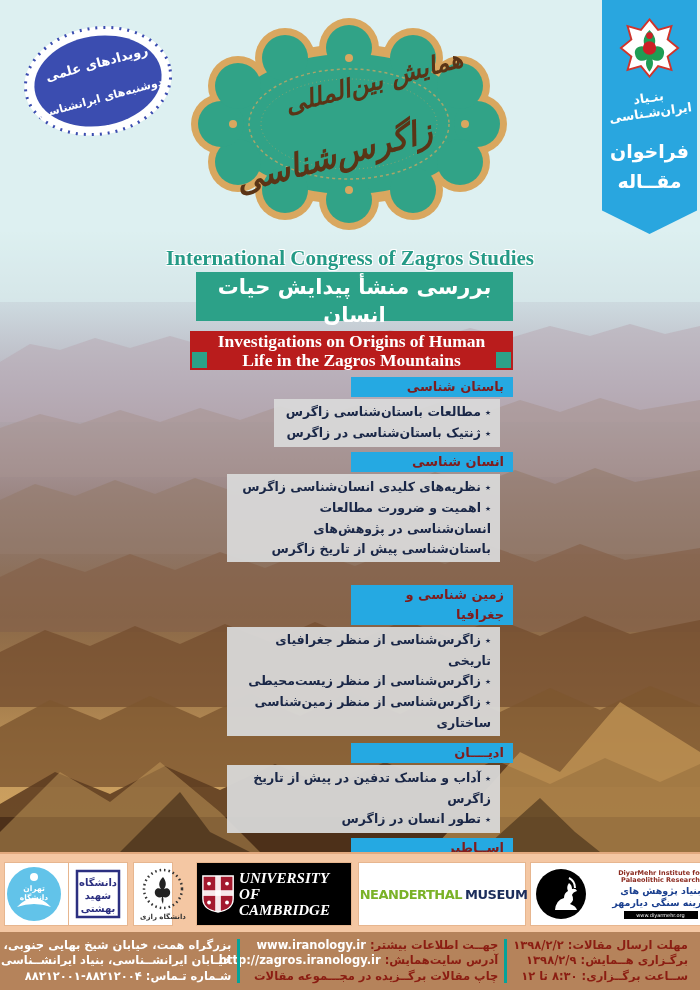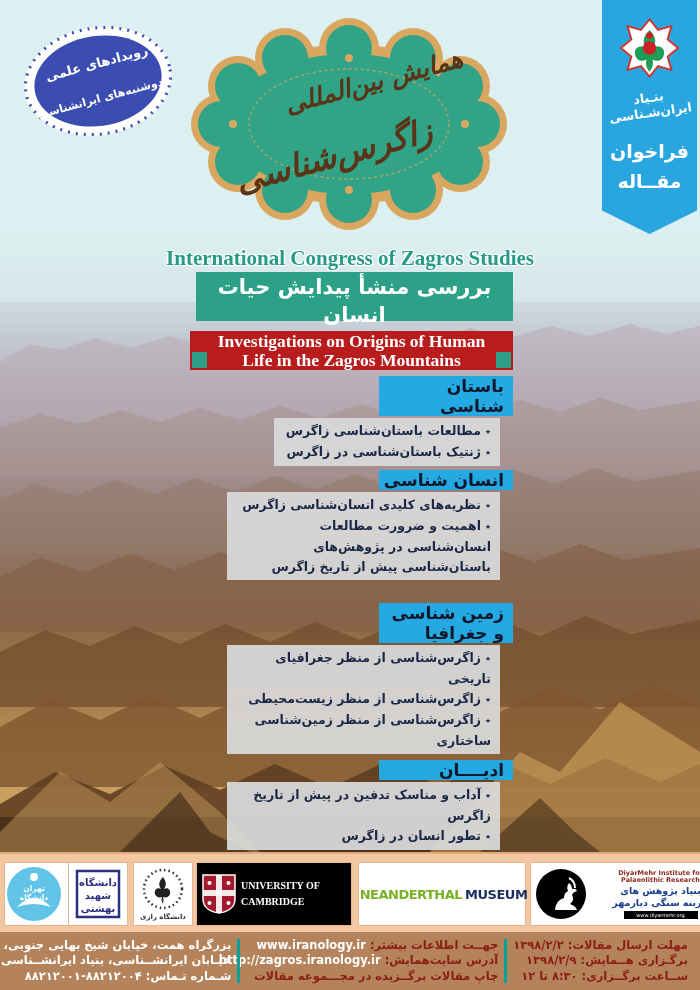--- a/index.html
+++ b/index.html
@@ -34,35 +34,35 @@
   .en-banner{left:190px;top:331px;width:323px;height:39px;background:#b91c1c;color:#fff;
       text-align:center;font-family:"Liberation Serif",serif;font-weight:bold;font-size:17.5px;
       line-height:19px;box-sizing:border-box;padding-top:1px;}
   .en-banner::before,.en-banner::after{content:"";position:absolute;bottom:2px;width:15px;height:16px;
       background:#2ca188;}
   .en-banner::before{left:2px;} .en-banner::after{right:2px;}
 
   
   .sections{left:0;top:376px;right:187px;width:513px;direction:rtl;text-align:right;}
   .sec{margin-bottom:2px;}
-  .sec-h{display:inline-block;width:134px;box-sizing:border-box;background:#25a9e2;color:#0f172a;
-      font-weight:bold;font-size:17px;line-height:20px;padding:0 9px 0 4px;}
+  .sec-h{display:inline-block;width:162px;box-sizing:border-box;background:#25a9e2;color:#7f1d1d;
+      font-weight:bold;font-size:13px;line-height:20px;padding:0 9px 0 4px;}
   .sec-box{background:rgba(217,217,217,0.94);display:table;margin:2px 13px 4px 0;
       max-width:252px;padding:3px 9px 3px 12px;}
   .item{color:#1a2747;font-weight:bold;font-size:12.5px;line-height:20px;}
   .item .bullet{font-size:11px;margin-left:4px;color:#1a2747;}
 
   
   .peach{left:0;top:852px;width:700px;height:80px;background:#f4c7a3;border-top:2px solid #e2a97e;box-sizing:border-box;}
   .card{position:absolute;top:8px;height:64px;background:#fff;border:1px solid #e7b68f;box-sizing:border-box;}
   .card-tehran{left:4px;width:68px;}
   .card-beheshti{left:68px;width:60px;}
-  .card-razi{left:133px;width:60px;}
+  .card-razi{left:133px;width:40px;}
   .card-cam{left:196px;width:156px;background:#000;display:flex;align-items:center;gap:4px;padding:4px;}
-  .cam-txt{color:#fff;font-family:"Liberation Serif",serif;font-weight:bold;font-size:10px;line-height:16px;}
+  .cam-txt{color:#fff;font-family:"Liberation Serif",serif;font-weight:bold;font-size:15px;line-height:16px;font-style:italic;}
   .card-nean{left:358px;width:168px;display:flex;align-items:center;justify-content:center;gap:3px;}
   .nean1{color:#7ab227;font-weight:bold;font-size:13px;letter-spacing:-0.5px;}
   .nean2{color:#1b2d5b;font-weight:bold;font-size:13px;letter-spacing:-0.5px;}
   .nean-ic{width:9px;height:9px;background:#b9c0c4;display:inline-block;}
   .card-diyar{left:530px;width:188px;display:flex;align-items:center;padding:2px;gap:17px;}
   .diyar-en{color:#8c2b20;font-weight:bold;font-size:6.5px;line-height:7.5px;text-align:center;}
   .diyar-fa{color:#1a3f8f;font-weight:bold;font-size:9.5px;line-height:12px;text-align:center;direction:rtl;}
   .diyar-bar{background:#000;color:#fff;font-size:5px;text-align:center;line-height:8px;margin:2px auto 0;width:74px;}
 
   

